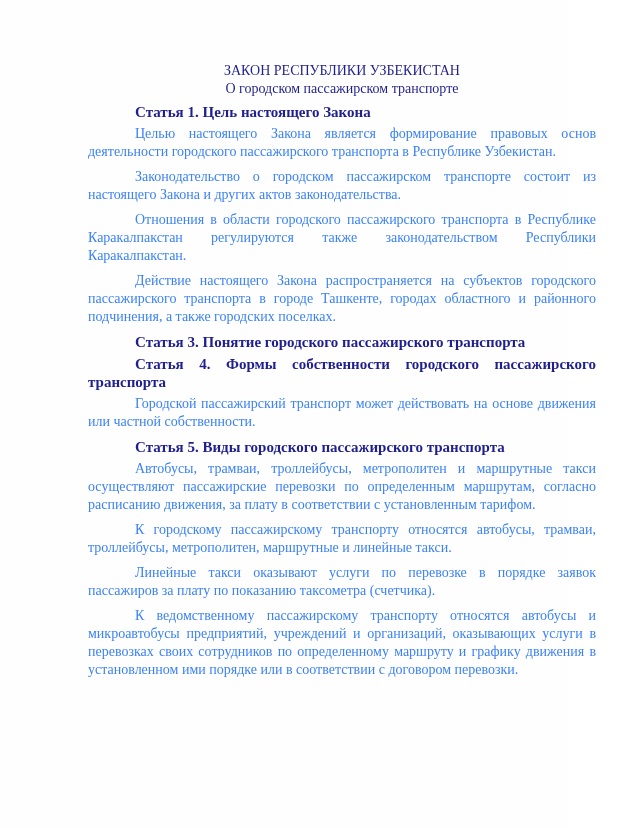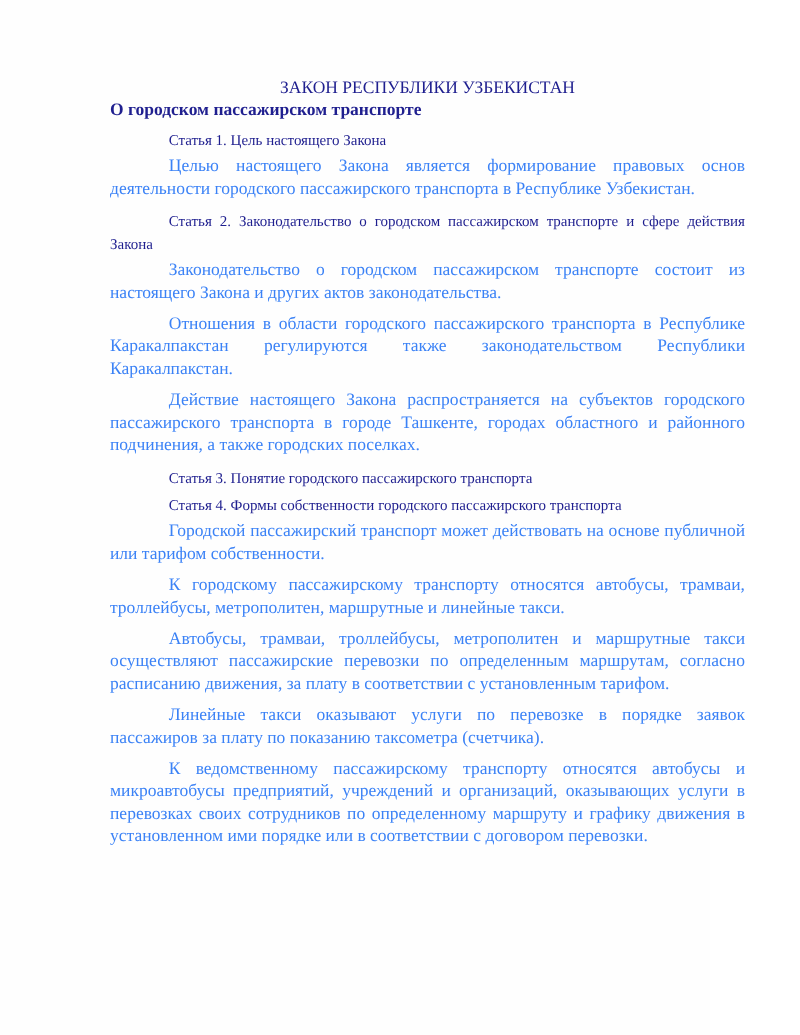--- a/index.html
+++ b/index.html
@@ -28,30 +28,31 @@
     }
     .title {
       text-align: center;
       color: #1f1f8f;
       font-size: 14px;
       line-height: 18px;
       margin: 0;
       font-weight: normal;
     }
     .subtitle {
+      text-align: center;
       color: #1f1f8f;
       font-size: 14px;
       line-height: 18px;
       margin: 0 0 5px 0;
-      font-weight: bold;
+      font-weight: normal;
     }
     .article-heading {
       color: #1f1f8f;
-      font-weight: normal;
-      font-size: 12px;
+      font-weight: bold;
+      font-size: 15px;
       line-height: 18px;
       margin: 4px 0 4px 0;
       text-indent: 47px;
       text-align: justify;
     }
     .para {
       font-size: 14px;
       line-height: 18px;
       margin: 0 0 7px 0;
       text-indent: 47px;
@@ -66,38 +67,38 @@
   <div class="content">
     <h1 class="title">ЗАКОН РЕСПУБЛИКИ УЗБЕКИСТАН</h1>
     <h2 class="subtitle">О городском пассажирском транспорте</h2>
 
     <section>
       <h3 class="article-heading">Статья 1. Цель настоящего Закона</h3>
       <p class="para">Целью настоящего Закона является формирование правовых основ деятельности городского пассажирского транспорта в Республике Узбекистан.</p>
     </section>
 
     <section>
-      <h3 class="article-heading">Статья 2. Законодательство о городском пассажирском транспорте и сфере действия Закона</h3>
       <p class="para">Законодательство о городском пассажирском транспорте состоит из настоящего Закона и других актов законодательства.</p>
       <p class="para">Отношения в области городского пассажирского транспорта в Республике Каракалпакстан регулируются также законодательством Республики Каракалпакстан.</p>
       <p class="para">Действие настоящего Закона распространяется на субъектов городского пассажирского транспорта в городе Ташкенте, городах областного и районного подчинения, а также городских поселках.</p>
     </section>
 
     <section>
       <h3 class="article-heading">Статья 3. Понятие городского пассажирского транспорта</h3>
     </section>
 
     <section>
       <h3 class="article-heading">Статья 4. Формы собственности городского пассажирского транспорта</h3>
-      <p class="para">Городской пассажирский транспорт может действовать на основе публичной или тарифом собственности.</p>
+      <p class="para">Городской пассажирский транспорт может действовать на основе движения или частной собственности.</p>
     </section>
 
     <section>
+      <h3 class="article-heading">Статья 5. Виды городского пассажирского транспорта</h3>
+      <p class="para">Автобусы, трамваи, троллейбусы, метрополитен и маршрутные такси осуществляют пассажирские перевозки по определенным маршрутам, согласно расписанию движения, за плату в соответствии с установленным тарифом.</p>
       <p class="para">К городскому пассажирскому транспорту относятся автобусы, трамваи, троллейбусы, метрополитен, маршрутные и линейные такси.</p>
-      <p class="para">Автобусы, трамваи, троллейбусы, метрополитен и маршрутные такси осуществляют пассажирские перевозки по определенным маршрутам, согласно расписанию движения, за плату в соответствии с установленным тарифом.</p>
       <p class="para">Линейные такси оказывают услуги по перевозке в порядке заявок пассажиров за плату по показанию таксометра (счетчика).</p>
     </section>
 
     <section>
       <p class="para">К ведомственному пассажирскому транспорту относятся автобусы и микроавтобусы предприятий, учреждений и организаций, оказывающих услуги в перевозках своих сотрудников по определенному маршруту и графику движения в установленном ими порядке или в соответствии с договором перевозки.</p>
     </section>
   </div>
 </div>
 
 </body></html>

